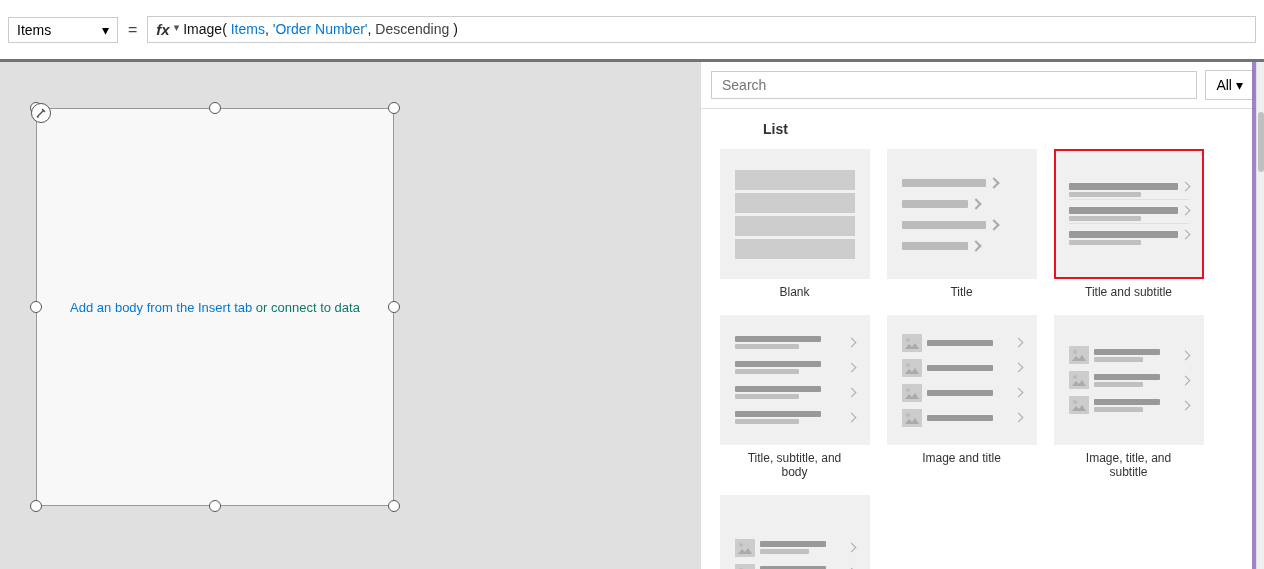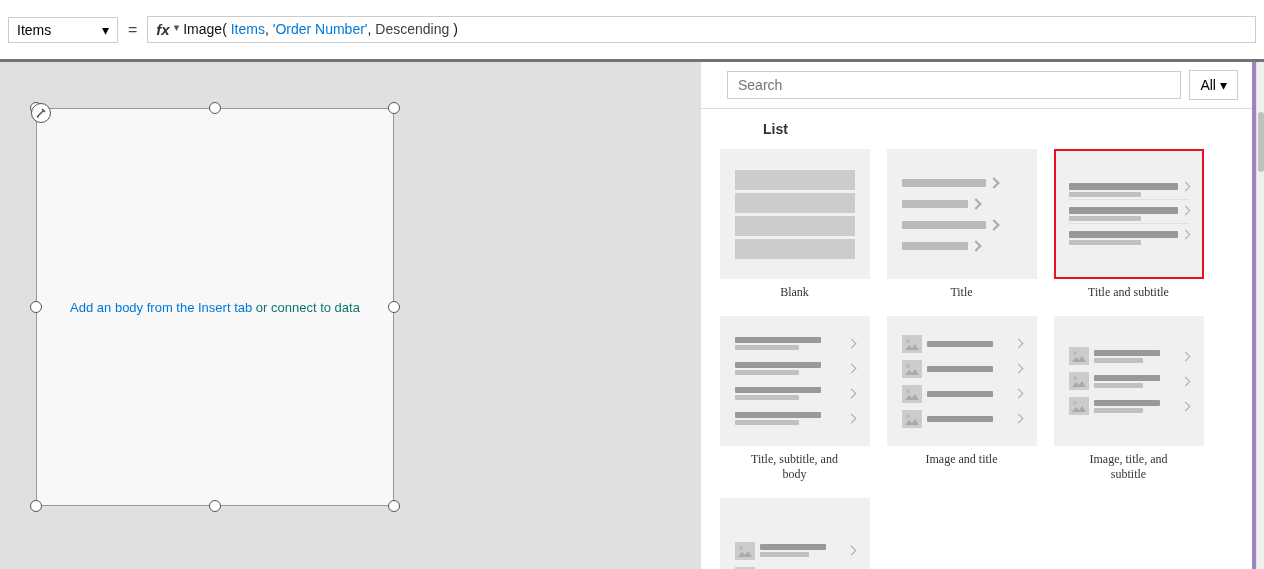--- a/index.html
+++ b/index.html
@@ -172,21 +172,21 @@
       flex-direction: column;
       position: relative;
       overflow: hidden;
     }
 
     
     .search-bar {
       display: flex;
       align-items: center;
       border-bottom: 1px solid #ddd;
-      padding: 8px 26px;
+      padding: 8px 10px;
       gap: 8px;
       flex-shrink: 0;
     }
     .search-input-wrapper {
       flex: 1;
       display: flex;
       align-items: center;
       border: 1px solid #ccc;
       padding: 5px 10px;
       background: #fff;
@@ -231,21 +231,20 @@
       gap: 12px;
       margin-bottom: 16px;
     }
 
     .template-item {
       display: flex;
       flex-direction: column;
       align-items: center;
       cursor: pointer;
       width: 155px;
-      font-family: Liberation Serif, serif;
     }
 
     .template-preview {
       width: 150px;
       height: 130px;
       border: 2px solid transparent;
       background: #f0f0f0;
       display: flex;
       align-items: center;
       justify-content: center;

